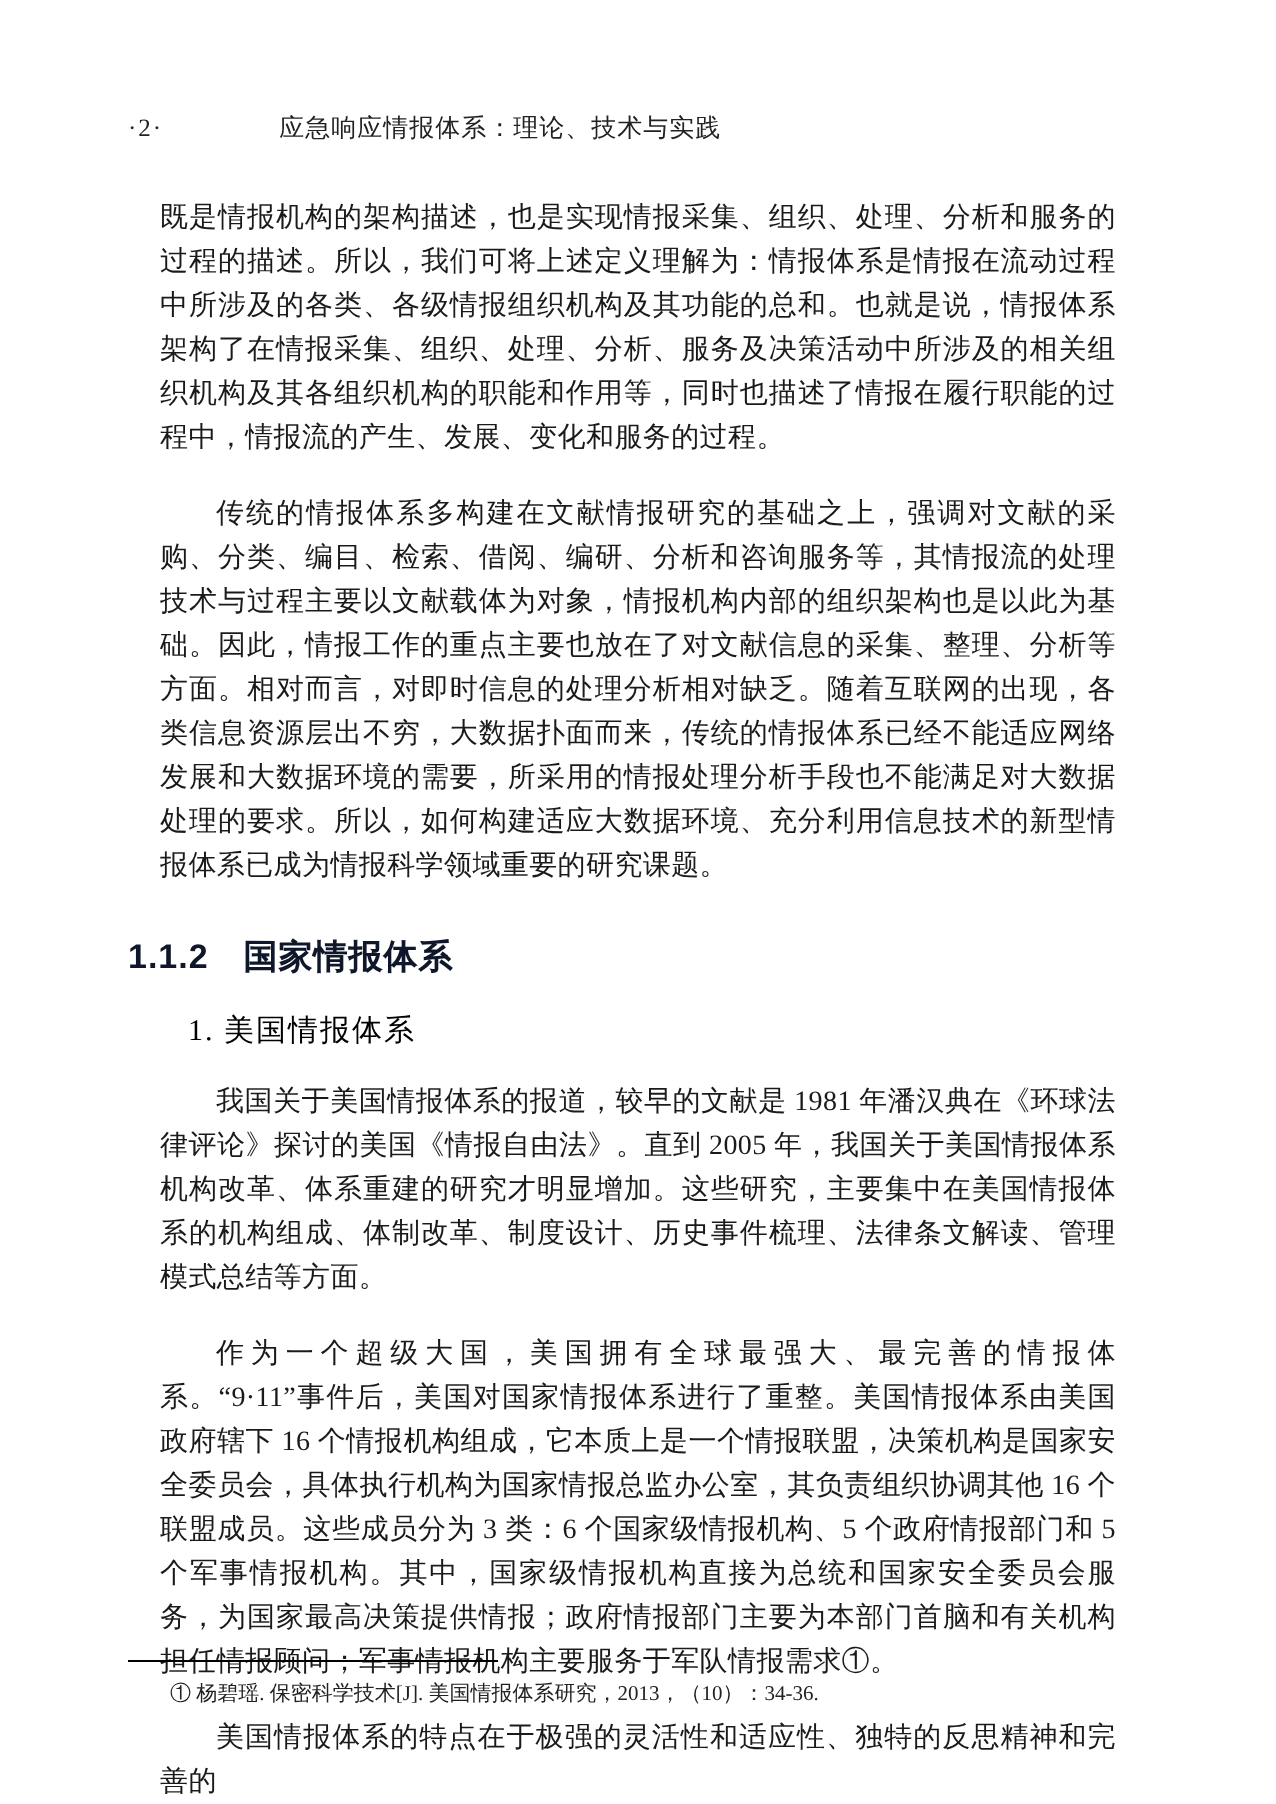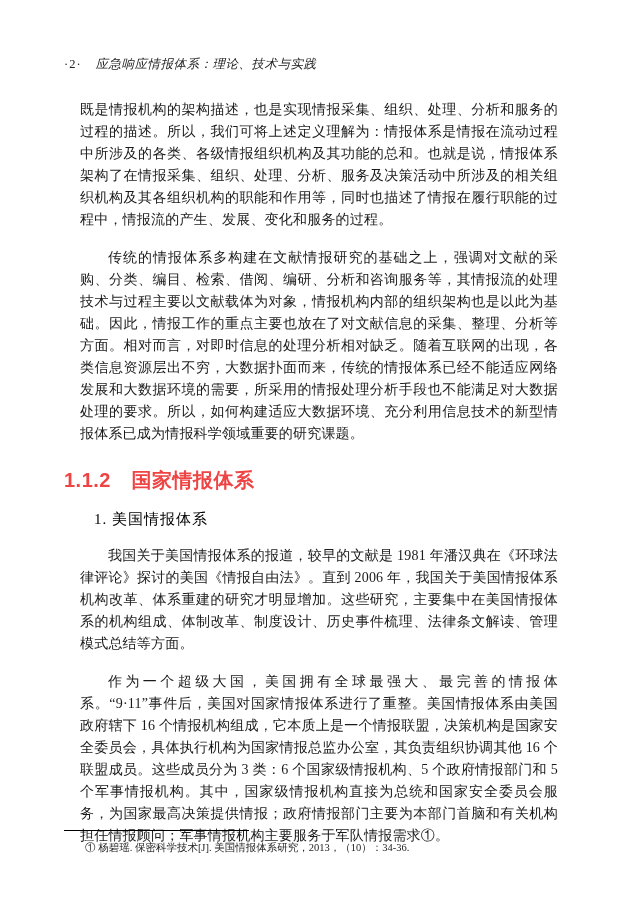--- a/index.html
+++ b/index.html
@@ -24,41 +24,41 @@
     gap: 14px;
     font-size: 12.5px;
     color: #222;
     margin-bottom: 26px;
   }
   .page-header .page-num {
     font-style: normal;
     letter-spacing: 1px;
   }
   .page-header .running-title {
-    font-style: italic;
     letter-spacing: 0.5px;
+    margin-left: 44px;
   }
   .body-text p {
     margin: 16px;
     font-size: 14px;
     line-height: 22px;
     text-align: justify;
     text-indent: 2em;
     letter-spacing: 0.2px;
   }
   .body-text p.no-indent {
     text-indent: 0;
   }
   .section-heading {
     font-family: "Liberation Sans", "DejaVu Sans", sans-serif;
     font-weight: bold;
-    font-size: 20px;
+    font-size: 17px;
     margin: 22px 0 16px 0;
     letter-spacing: 0.5px;
-    color: #ef4444;
+    color: #0f172a;
   }
   .subsection-heading {
     font-size: 15px;
     font-weight: normal;
     margin: 0 0 14px 0;
     text-indent: 2em;
     letter-spacing: 1px;
     color: #000000;
   }
   .footnote-block {
@@ -92,22 +92,23 @@
   </div>
 
   <div class="body-text">
     <p class="no-indent">既是情报机构的架构描述，也是实现情报采集、组织、处理、分析和服务的过程的描述。所以，我们可将上述定义理解为：情报体系是情报在流动过程中所涉及的各类、各级情报组织机构及其功能的总和。也就是说，情报体系架构了在情报采集、组织、处理、分析、服务及决策活动中所涉及的相关组织机构及其各组织机构的职能和作用等，同时也描述了情报在履行职能的过程中，情报流的产生、发展、变化和服务的过程。</p>
     <p>传统的情报体系多构建在文献情报研究的基础之上，强调对文献的采购、分类、编目、检索、借阅、编研、分析和咨询服务等，其情报流的处理技术与过程主要以文献载体为对象，情报机构内部的组织架构也是以此为基础。因此，情报工作的重点主要也放在了对文献信息的采集、整理、分析等方面。相对而言，对即时信息的处理分析相对缺乏。随着互联网的出现，各类信息资源层出不穷，大数据扑面而来，传统的情报体系已经不能适应网络发展和大数据环境的需要，所采用的情报处理分析手段也不能满足对大数据处理的要求。所以，如何构建适应大数据环境、充分利用信息技术的新型情报体系已成为情报科学领域重要的研究课题。</p>
 
     <h2 class="section-heading">1.1.2　国家情报体系</h2>
 
     <h3 class="subsection-heading">1. 美国情报体系</h3>
 
-    <p>我国关于美国情报体系的报道，较早的文献是 1981 年潘汉典在《环球法律评论》探讨的美国《情报自由法》。直到 2006 年，我国关于美国情报体系机构改革、体系重建的研究才明显增加。这些研究，主要集中在美国情报体系的机构组成、体制改革、制度设计、历史事件梳理、法律条文解读、管理模式总结等方面。</p>
+    <p>我国关于美国情报体系的报道，较早的文献是 1981 年潘汉典在《环球法律评论》探讨的美国《情报自由法》。直到 2005 年，我国关于美国情报体系机构改革、体系重建的研究才明显增加。这些研究，主要集中在美国情报体系的机构组成、体制改革、制度设计、历史事件梳理、法律条文解读、管理模式总结等方面。</p>
     <p>作为一个超级大国，美国拥有全球最强大、最完善的情报体系。“9·11”事件后，美国对国家情报体系进行了重整。美国情报体系由美国政府辖下 16 个情报机构组成，它本质上是一个情报联盟，决策机构是国家安全委员会，具体执行机构为国家情报总监办公室，其负责组织协调其他 16 个联盟成员。这些成员分为 3 类：6 个国家级情报机构、5 个政府情报部门和 5 个军事情报机构。其中，国家级情报机构直接为总统和国家安全委员会服务，为国家最高决策提供情报；政府情报部门主要为本部门首脑和有关机构担任情报顾问；军事情报机构主要服务于军队情报需求①。</p>
+    <p>美国情报体系的特点在于极强的灵活性和适应性、独特的反思精神和完善的</p>
   </div>
 
   <div class="footnote-block">
     <div class="footnote-rule"></div>
     <p class="footnote-text">① 杨碧瑶. 保密科学技术[J]. 美国情报体系研究，2013，（10）：34-36.</p>
   </div>
 
 </div>
 
 </body></html>

